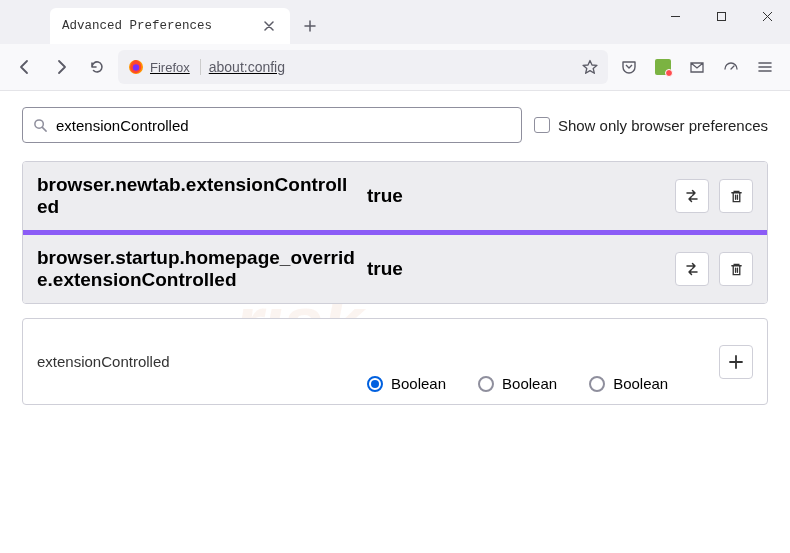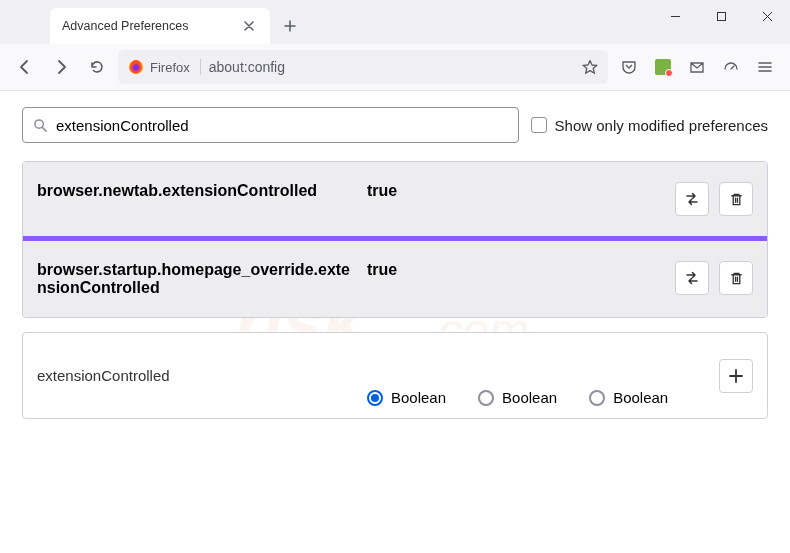--- a/index.html
+++ b/index.html
@@ -7,48 +7,48 @@
 
 .watermark {
   position: absolute; top: 0; left: 0; right: 0; bottom: 0;
   display: flex; align-items: center; justify-content: center;
   pointer-events: none; z-index: 0;
 }
 .watermark svg { opacity: 0.08; }
 
 
 .titlebar { display: flex; align-items: flex-end; height: 44px; background: #f0f0f4; padding: 6px 8px 0 50px; position: relative; z-index: 2; }
-.tab { display: flex; align-items: center; gap: 8px; background: #fff; border-radius: 6px 6px 0 0; padding: 8px 12px; width: 220px; height: 36px; font-size: 12.5px; color: #333; }
+.tab { display: flex; align-items: center; gap: 8px; background: #fff; border-radius: 6px 6px 0 0; padding: 8px 12px; width: 240px; height: 36px; font-size: 12.5px; color: #333; font-family: Liberation Mono, monospace; }
 .tab-close { width: 18px; height: 18px; border-radius: 3px; display:flex; align-items:center; justify-content:center; cursor:pointer; margin-left:auto; }
 .newtab-btn { width: 28px; height: 28px; display:flex; align-items:center; justify-content:center; border-radius:4px; cursor:pointer; margin-left:6px; margin-bottom:4px; }
 .window-controls { position: absolute; right: 0; top: 0; height: 44px; display: flex; }
 .win-btn { width: 46px; height: 32px; display:flex; align-items:center; justify-content:center; cursor:pointer; }
 
 
-.toolbar { display: flex; align-items: center; gap: 6px; padding: 6px 10px; background: #f9f9fb; border-bottom: 1px solid #e4e4e8; position: relative; z-index: 2; }
+.toolbar { display: flex; align-items: center; gap: 6px; padding: 6px 10px; background: #f9f9fb; border-bottom: 1px solid #e4e4e8; position: relative; z-index: 2; text-decoration: underline; }
 .nav-btn { width: 30px; height: 30px; border-radius: 5px; display:flex; align-items:center; justify-content:center; cursor:pointer; color: #5b5b66; }
 .addressbar { display: flex; align-items: center; flex: 1; background: #f0f0f4; border-radius: 6px; height: 34px; padding: 0 10px; gap: 8px; }
 .firefox-label { display:flex; align-items:center; gap:6px; color:#5b5b66; font-size:13px; border-right: 1px solid #ccc; padding-right: 10px; }
 .url-text { color: #5b5b66; flex: 1; font-size: 14px; }
 .star-icon { color: #5b5b66; }
 
 .right-icons { display:flex; align-items:center; gap:4px; }
 .ext-icon { width:16px; height:16px; background:#7bb342; border-radius:2px; position:relative; }
 .ext-icon::after { content:''; position:absolute; right:-2px; bottom:-2px; width:6px; height:6px; background:#ff4d4f; border-radius:50%; border:1px solid #fff; }
 
 
 .content { padding: 16px 22px; position: relative; z-index: 1; }
 .search-row { display:flex; gap:12px; align-items:center; margin-bottom: 18px; }
 .pref-search { flex: 1; display:flex; align-items:center; gap:8px; border: 1px solid #8f8f9d; border-radius: 4px; height: 36px; padding: 0 10px; background: #fff; }
 .pref-search input { border:none; outline:none; font-size: 15px; flex:1; background: transparent; }
 .check-wrap { display:flex; align-items:center; gap:8px; font-size: 15px; color:#222; }
 .checkbox { width:16px; height:16px; border: 1.5px solid #8f8f9d; border-radius:3px; }
 
 .pref-table { border: 1px solid #cfcfd8; border-radius: 4px; overflow:hidden; margin-bottom: 14px; background:#fff; }
-.pref-row { display:flex; align-items:flex-start; padding: 20px 14px; font-size: 16px; }
+.pref-row { display:flex; align-items:center; padding: 12px 14px; font-size: 19px; }
 .pref-row + .pref-row { border-top: 5px solid #8b5cf6; }
 .pref-row.modified { background: #ededf0; font-weight: 700; }
 .pref-name { width: 320px; word-break: break-word; }
 .pref-value { flex:1; padding-left: 10px; }
 .row-actions { display:flex; gap:10px; }
 .icon-btn { width: 34px; height: 34px; border: 1px solid #cfcfd8; border-radius: 4px; background:#fff; display:flex; align-items:center; justify-content:center; cursor:pointer; color:#333; }
 
 .add-row { border: 1px solid #cfcfd8; border-radius: 4px; display:flex; align-items:center; padding: 12px 14px; font-size: 15px; background:#fff; }
 .new-pref-name { width: 320px; color:#333; }
 .type-options { display:flex; gap: 32px; flex:1; padding-left:10px; align-items:center; }
@@ -171,21 +171,21 @@
   <div class="search-row">
     <div class="pref-search">
       <svg width="15" height="15" viewBox="0 0 16 16">
           <circle cx="6.5" cy="6.5" r="4.5" fill="none" stroke="#8f8f9d" stroke-width="1.6"></circle>
           <path d="M10 10 L14 14" stroke="#8f8f9d" stroke-width="1.6" stroke-linecap="round"></path>
         </svg>
       <input type="text" value="extensionControlled" style="">
     </div>
     <label class="check-wrap">
       <span class="checkbox"></span>
-      <span>Show only modified preferences</span>
+      <span>Show only browser preferences</span>
     </label>
   </div>
 
   <div class="pref-table">
     <div class="pref-row modified">
       <div class="pref-name">browser.newtab.extensionControlled</div>
       <div class="pref-value">true</div>
       <div class="row-actions">
         <div class="icon-btn">
           <svg width="16" height="16" viewBox="0 0 16 16">

